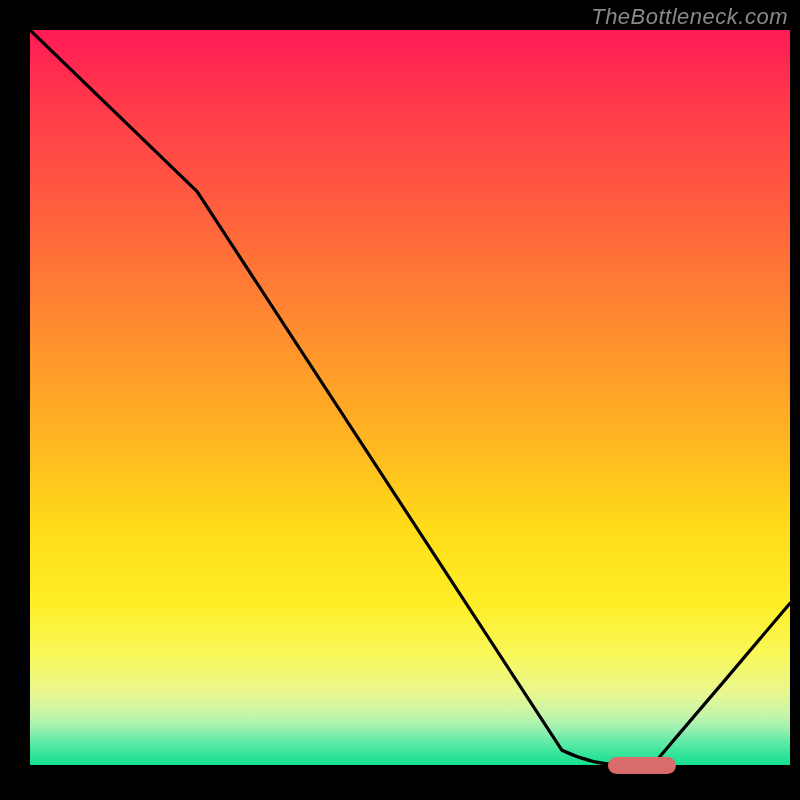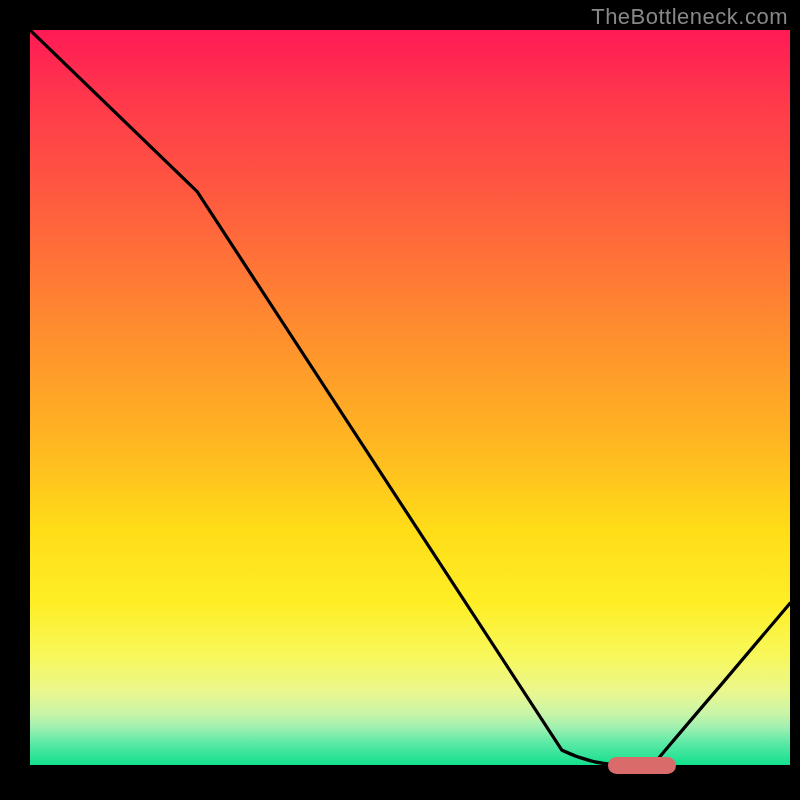--- a/index.html
+++ b/index.html
@@ -12,20 +12,21 @@
     font-family: Arial, Helvetica, sans-serif;
   }
   .watermark {
     position: absolute;
     top: 4px;
     right: 12px;
     color: #888;
     font-size: 22px;
     letter-spacing: 0.5px;
     z-index: 10;
+    font-style: italic;
   }
   .plot-area {
     position: absolute;
     left: 30px;
     top: 30px;
     width: 760px;
     height: 735px;
     background: linear-gradient(to bottom,
       #ff1a55 0%,
       #ff3a4b 10%,

